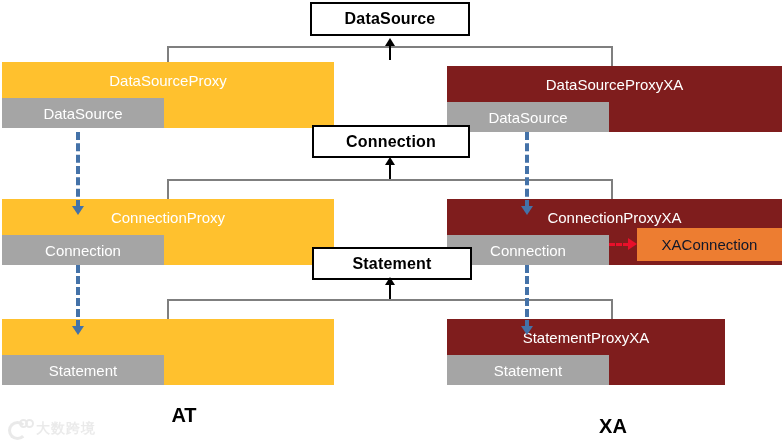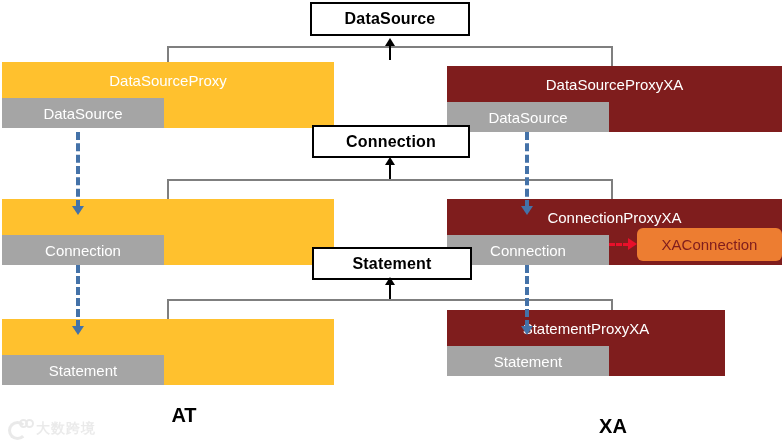--- a/index.html
+++ b/index.html
@@ -71,25 +71,24 @@
     box-sizing: border-box;
     z-index: 4;
   }
 
   .xaconn-box {
     position: absolute;
     background: #ED7D31;
     display: flex;
     align-items: center;
     justify-content: center;
-    color: #7f1d1d;
+    color: #0f172a;
     font-size: 15px;
     box-sizing: border-box;
     z-index: 5;
-    border-radius: 6px;
   }
 
   
   .ln-h {
     position: absolute;
     height: 0;
     border-top: 2px solid #7F7F7F;
     z-index: 1;
   }
   .ln-v {
@@ -223,38 +222,39 @@
   <div class="ln-h" style="left:167px; top:299px; width:446px;"></div>
   <div class="ln-v" style="left:167px; top:299px; height:20px;"></div>
   <div class="ln-v" style="left:611px; top:299px; height:20px;"></div>
 
   <div class="proxy-box at" style="left:2px; top:62px; width:332px; height:66px;">
     <div class="proxy-title">DataSourceProxy</div>
     <div class="member-box" style="width:162px; height:30px;">DataSource</div>
   </div>
 
   <div class="proxy-box at" style="left:2px; top:199px; width:332px; height:66px;">
+    <div class="proxy-title">ConnectionProxy</div>
     <div class="member-box" style="width:162px; height:30px;">Connection</div>
   </div>
 
   <div class="proxy-box at" style="left:2px; top:319px; width:332px; height:66px;">
     <div class="member-box" style="width:162px; height:30px;">Statement</div>
   </div>
 
   <div class="proxy-box xa" style="left:447px; top:66px; width:335px; height:66px;">
     <div class="proxy-title">DataSourceProxyXA</div>
     <div class="member-box" style="width:162px; height:30px;">DataSource</div>
   </div>
 
   <div class="proxy-box xa" style="left:447px; top:199px; width:335px; height:66px;">
     <div class="proxy-title">ConnectionProxyXA</div>
     <div class="member-box" style="width:162px; height:30px;">Connection</div>
   </div>
 
-  <div class="proxy-box xa" style="left:447px; top:310px; width:278px; height:66px;">
+  <div class="proxy-box xa" style="left:447px; top:319px; width:278px; height:66px;">
     <div class="proxy-title">StatementProxyXA</div>
     <div class="member-box" style="width:162px; height:30px;">Statement</div>
   </div>
 
   <div class="xaconn-box" style="left:637px; top:228px; width:145px; height:33px;">XAConnection</div>
 
   <div class="red-dash" style="left:609px; top:243px; width:20px;"></div>
   <div class="red-arrow-right" style="left:628px; top:238px;"></div>
 
   <div class="dash-v" style="left:76px; top:132px; height:76px;"></div>

